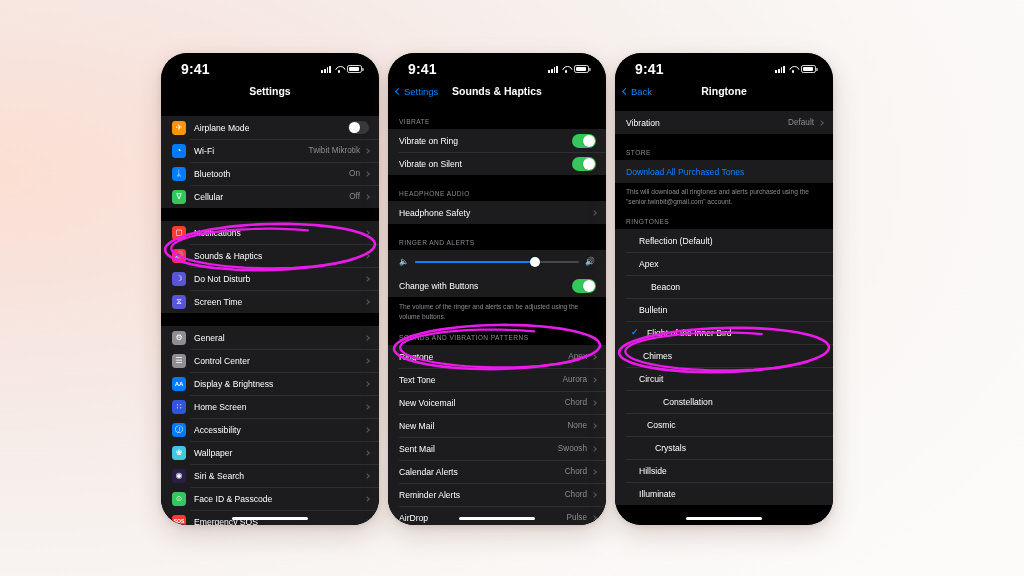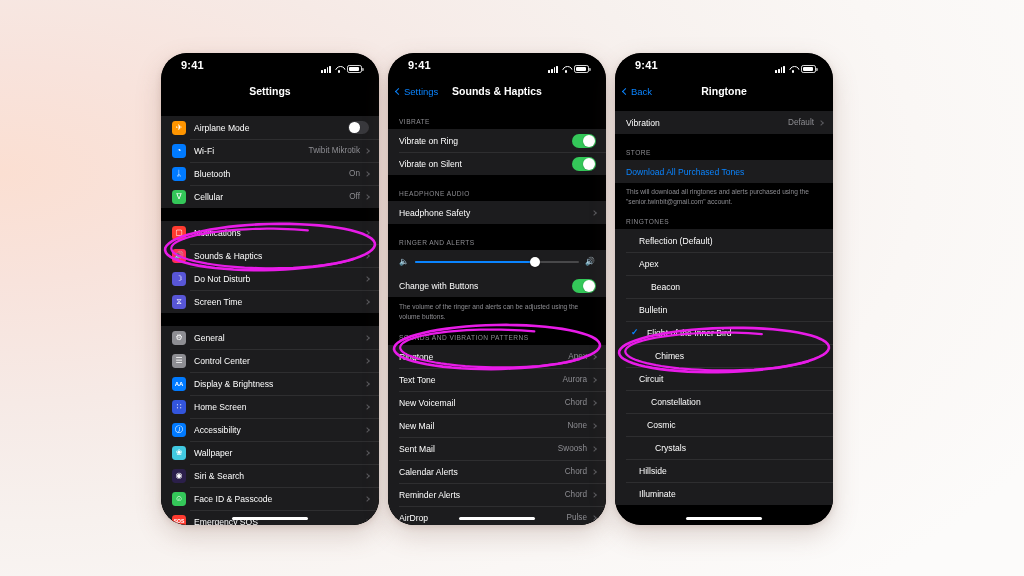--- a/index.html
+++ b/index.html
@@ -22,23 +22,23 @@
   }
   #phone1 { left:161px; }
   #phone2 { left:388px; }
   #phone3 { left:615px; }
 
   .screen { position:absolute; inset:0; background:#000; border-radius:26px; overflow:hidden;
             display:flex; flex-direction:column; }
 
   
   .statusbar {
-    height:26px; flex:0 0 26px; display:flex; 
+    height:26px; flex:0 0 26px; display:flex; align-items:center;
     justify-content:space-between; padding:6px 17px 0 20px; color:#fff;
-    font-size:11px; font-weight:bold; letter-spacing:.2px;
+    font-size:14px; font-weight:bold; letter-spacing:.2px;
   }
   .sb-right { display:flex; align-items:center; gap:3.5px; }
   .bars { display:flex; align-items:flex-end; gap:1px; height:7px; }
   .bars i { display:block; width:1.7px; background:#fff; border-radius:.5px; }
   .bars i:nth-child(1){height:2.5px;} .bars i:nth-child(2){height:4px;}
   .bars i:nth-child(3){height:5.5px;} .bars i:nth-child(4){height:7px;}
   .wifi { width:9px; height:7px; position:relative; }
   .wifi::before{content:""; position:absolute; left:0; top:0; width:9px; height:9px;
     border:1.6px solid #fff; border-radius:50%; clip-path:polygon(0 0,100% 0,100% 42%,0 42%);}
   .wifi::after{content:""; position:absolute; left:3.2px; top:4.6px; width:2.6px; height:2.6px;
@@ -407,27 +407,27 @@
             <div class="row" style="padding-left: 8px;">
               <span class="check blank">✓</span>
               <span class="lbl" style="margin-left: 4px;">Bulletin</span>
             </div>
             <div class="row" style="padding-left: 16px;">
               <span class="check">✓</span>
               <span class="lbl" style="margin-left: 4px;">Flight of the Inner Bird</span>
             </div>
             <div class="row" style="padding-left: 8px;">
               <span class="check blank">✓</span>
-              <span class="lbl" style="margin-left: 20px;">Chimes</span>
+              <span class="lbl" style="margin-left: 8px;">Chimes</span>
             </div>
             <div class="row" style="padding-left: 8px;">
               <span class="check blank">✓</span>
               <span class="lbl" style="margin-left: 4px;">Circuit</span>
             </div>
-            <div class="row" style="padding-left: 20px;">
+            <div class="row" style="padding-left: 4px; gap: 28px;">
               <span class="check blank">✓</span>
               <span class="lbl" style="margin-left: 4px;">Constellation</span>
             </div>
             <div class="row" style="padding-left: 16px; align-items: center;">
               <span class="check blank">✓</span>
               <span class="lbl" style="margin-left: 4px;">Cosmic</span>
             </div>
             <div class="row" style="padding-left: 8px;">
               <span class="check blank">✓</span>
               <span class="lbl" style="margin-left: 20px;">Crystals</span>

